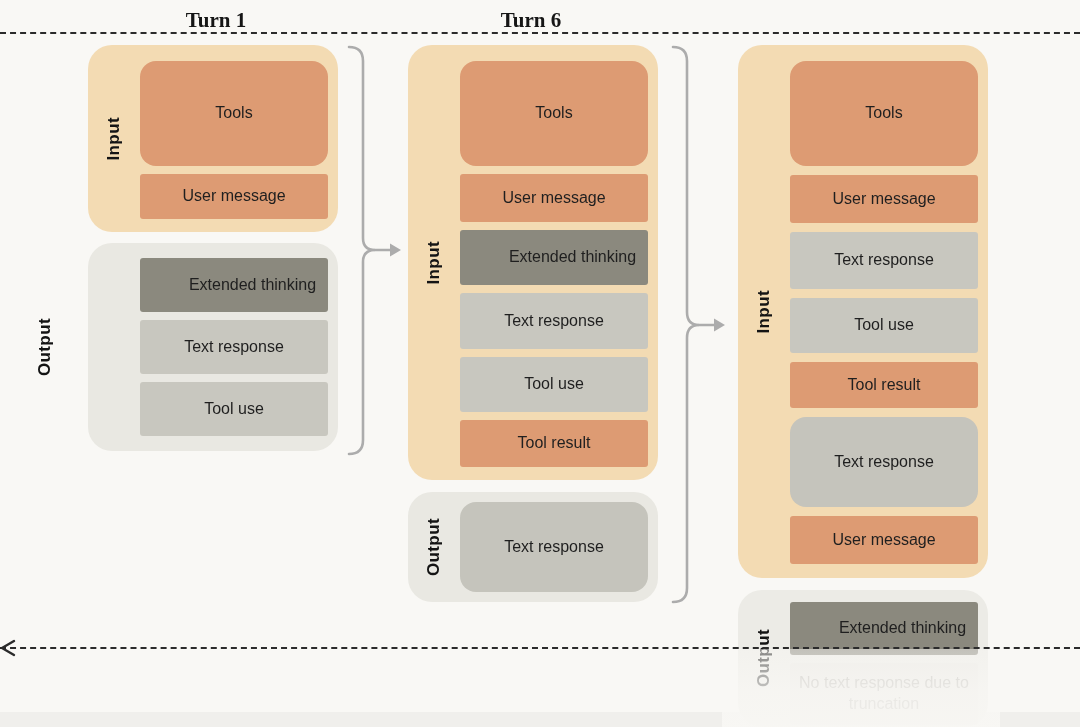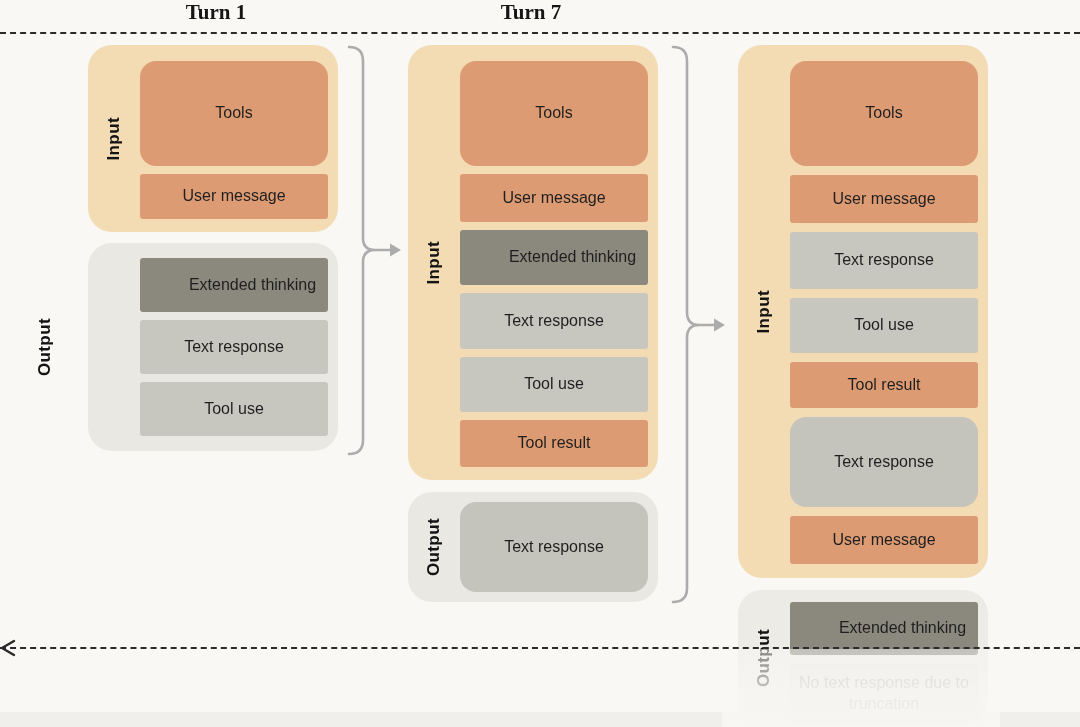--- a/index.html
+++ b/index.html
@@ -6,21 +6,21 @@
   .canvas{
     position:relative;width:1080px;height:727px;overflow:hidden;
     background:#f9f8f5;font-family:"Liberation Sans",sans-serif;
   }
   .bottom-band{position:absolute;left:0;top:712px;width:1080px;height:15px;background:#f0efec;z-index:0;}
   .dash{position:absolute;left:0;width:1080px;height:0;border-top:2px dashed #2b2b2b;}
   .dash.top{top:32px;z-index:6;}
   .dash.bottom{top:647px;z-index:6;}
   .chevron{position:absolute;left:0;top:639px;z-index:7;}
   .title{
-    position:absolute;top:0;width:160px;text-align:center;
+    position:absolute;top:8px;width:160px;text-align:center;
     font-family:"Liberation Serif",serif;font-weight:700;font-size:21px;color:#161616;z-index:3;
   }
   .title.t1{left:136px;} .title.t2{left:451px;} .title.t3{left:778px;}
 
   .panel{position:absolute;border-radius:24px;display:flex;z-index:1;}
   .panel.tan{background:#f3dbb3;}
   .panel.grayc{background:#e9e8e2;}
   .label-col{width:52px;flex:none;display:flex;align-items:center;justify-content:center;}
   .vlabel{
     writing-mode:vertical-rl;transform:rotate(180deg);
@@ -64,21 +64,21 @@
 </head>
 <body>
 
 <div class="canvas">
 
   <div class="bottom-band"></div>
 
   <div class="dash top"></div>
 
   <div class="title t1">Turn 1</div>
-  <div class="title t2">Turn 7</div>
+  <div class="title t2">Turn 6</div>
 
   <div class="panel tan t1-input">
     <div class="label-col">
       <span class="vlabel">Input</span>
     </div>
     <div class="content">
       <div class="box salmon h105">Tools</div>
       <div class="box salmon h45">User message</div>
     </div>
   </div>

